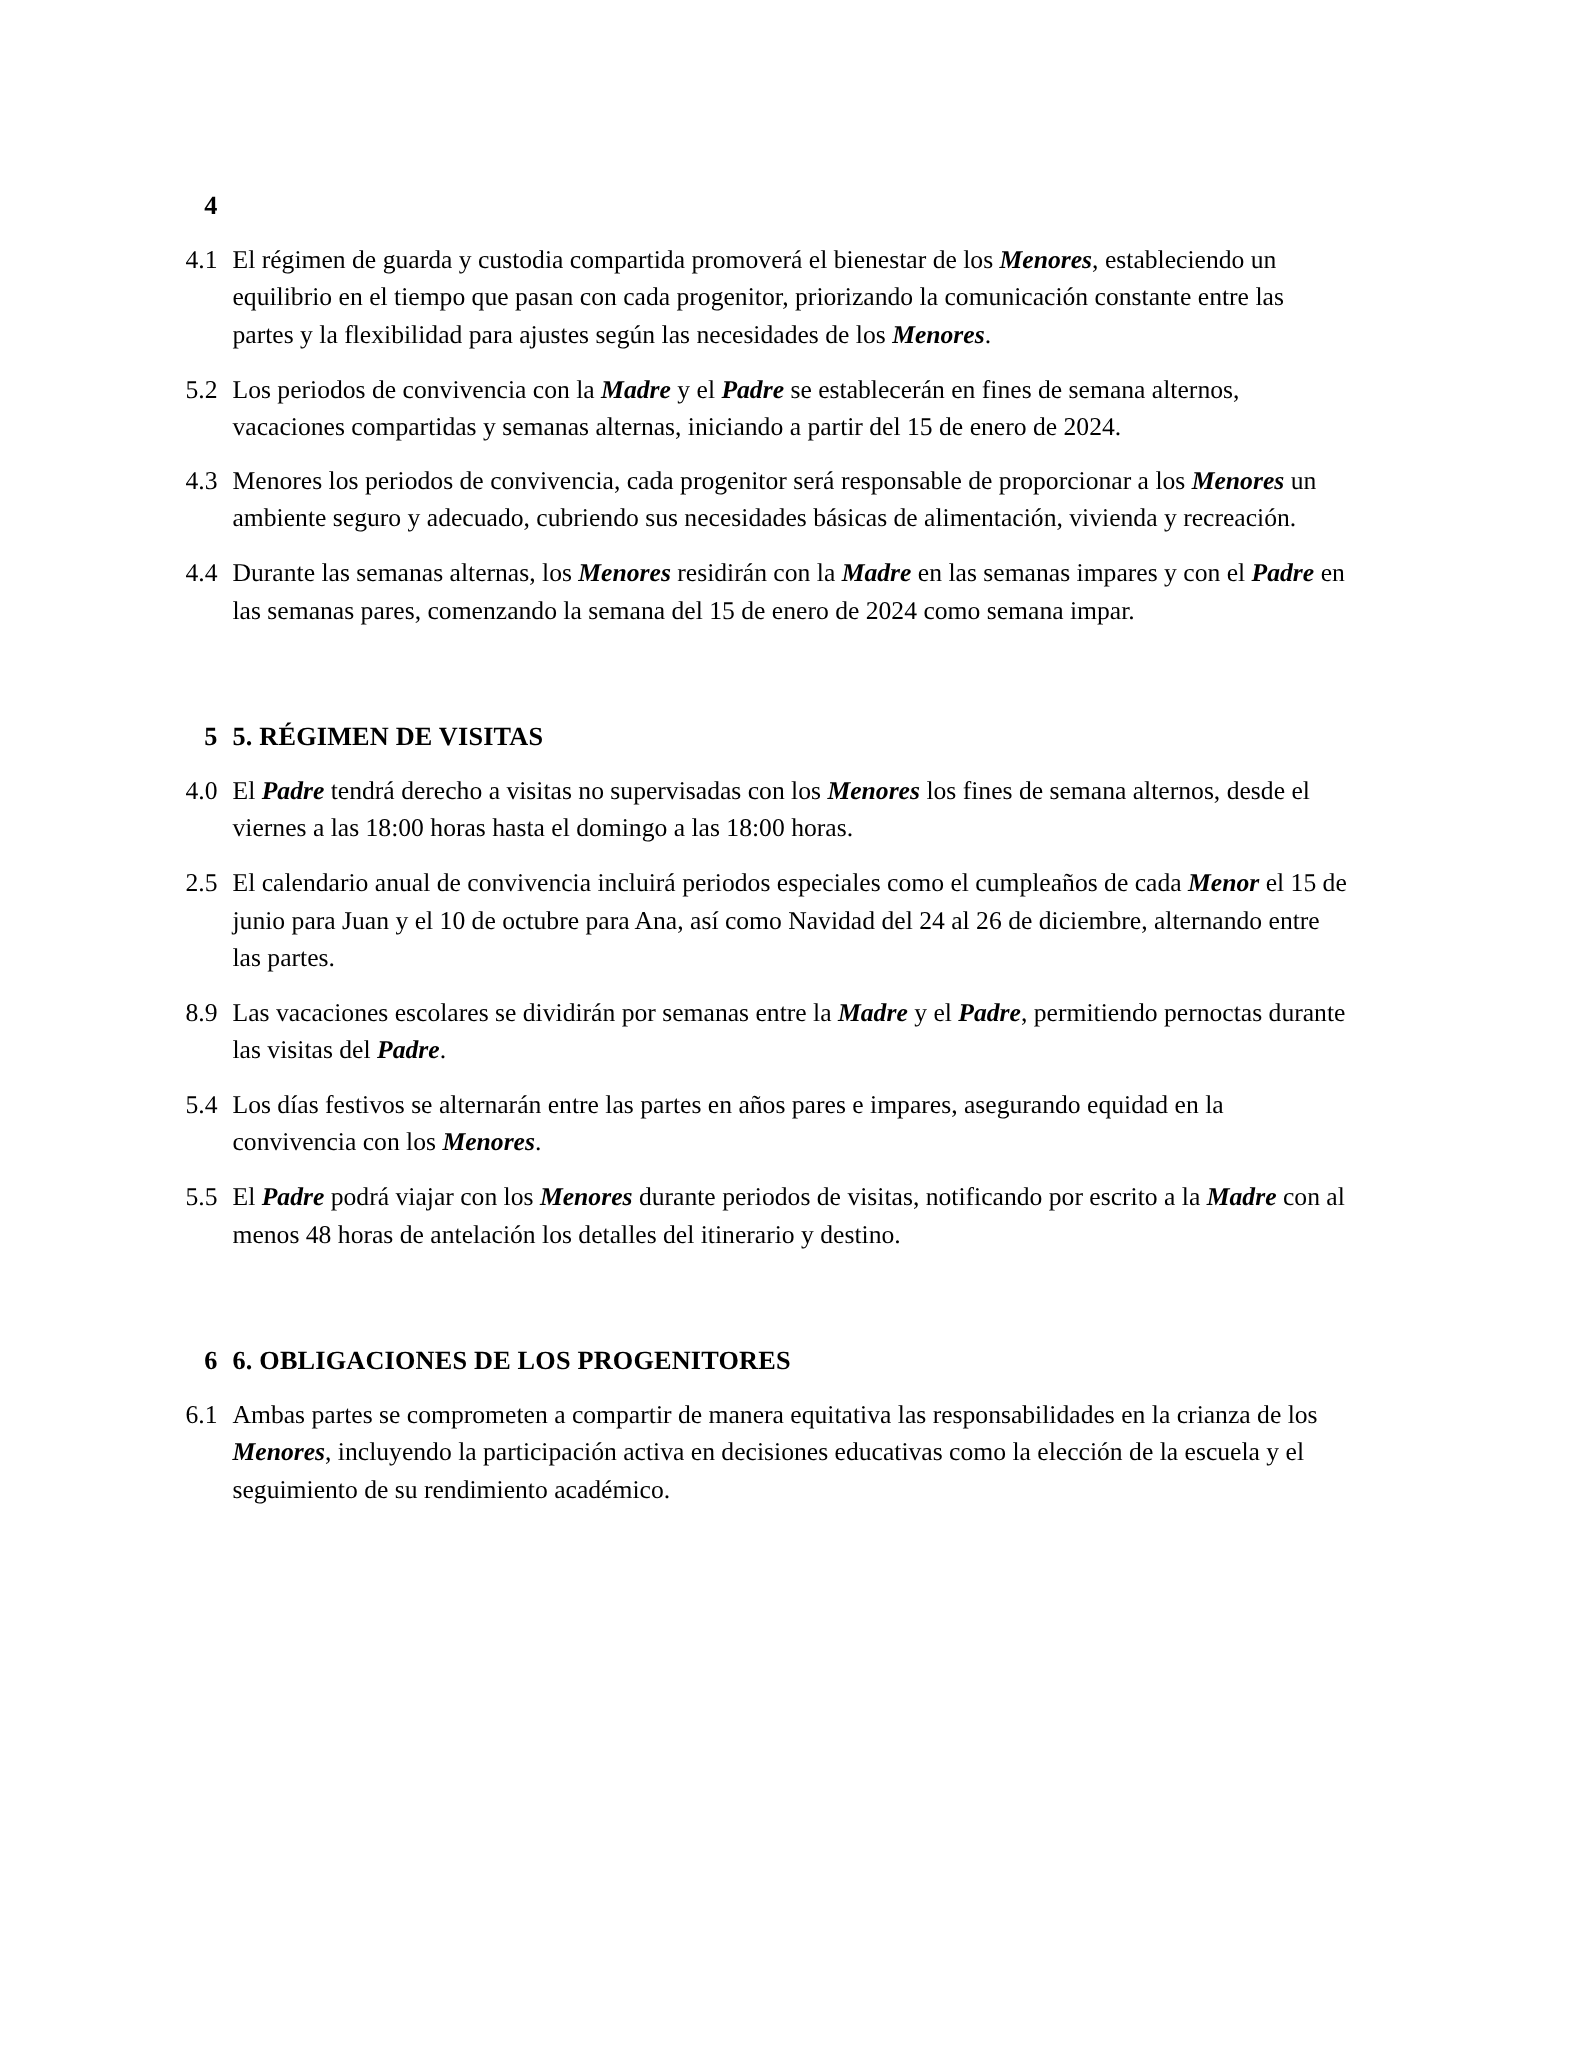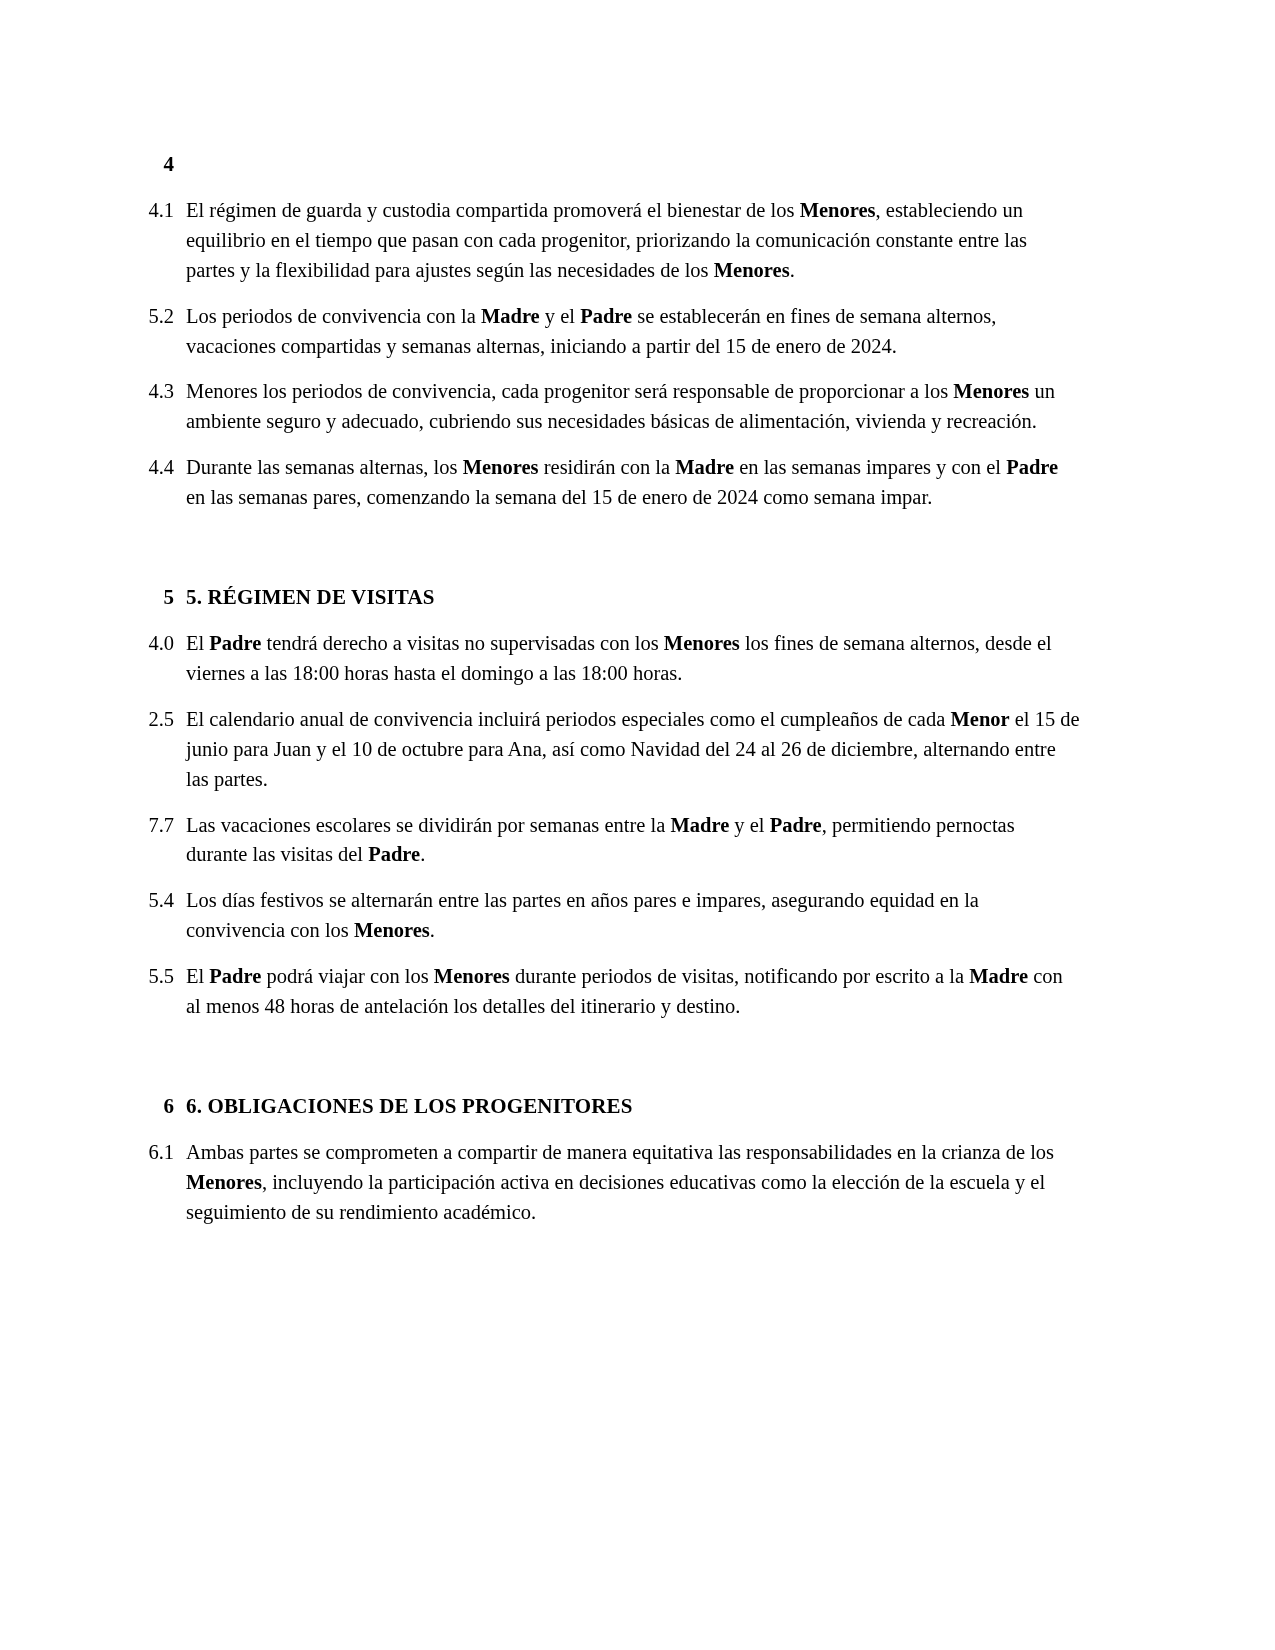--- a/index.html
+++ b/index.html
@@ -47,41 +47,42 @@
     font-size: 21px;
     font-weight: bold;
     line-height: 1.42;
     letter-spacing: 0.15px;
   }
 
   
   .clause {
     display: flex;
     align-items: baseline;
-    margin: 16px 0 14px 0;
+    margin: 0 0 14px 0;
   }
   .clause .num {
     width: 46px;
     min-width: 46px;
     text-align: right;
     padding-right: 12px;
     box-sizing: border-box;
     font-size: 20.5px;
     line-height: 1.46;
     white-space: nowrap;
   }
   .clause .body {
     flex: 1 1 auto;
     font-size: 20.5px;
     line-height: 1.46;
     text-align: left;
     hyphens: none;
   }
   .clause .body b {
     font-weight: bold;
+    font-style: italic;
   }
   .block-gap-lg { height: 56px; }
 </style>
 </head>
 <body>
 
 <div class="page">
   <div class="content">
 
   <div class="section">
@@ -110,21 +111,21 @@
       </div>
       <div class="clause">
         <div class="num">4.0</div>
         <div class="body"><span>El </span><b>Padre</b><span> tendrá derecho a visitas no supervisadas con los </span><b>Menores</b><span> los fines de semana alternos, desde el viernes a las 18:00 horas hasta el domingo a las 18:00 horas.</span></div>
       </div>
       <div class="clause">
         <div class="num">2.5</div>
         <div class="body"><span>El calendario anual de convivencia incluirá periodos especiales como el cumpleaños de cada </span><b>Menor</b><span> el 15 de junio para Juan y el 10 de octubre para Ana, así como Navidad del 24 al 26 de diciembre, alternando entre las partes.</span></div>
       </div>
       <div class="clause">
-        <div class="num">7.7</div>
+        <div class="num">8.9</div>
         <div class="body"><span>Las vacaciones escolares se dividirán por semanas entre la </span><b>Madre</b><span> y el </span><b>Padre</b><span>, permitiendo pernoctas durante las visitas del </span><b>Padre</b><span>.</span></div>
       </div>
       <div class="clause">
         <div class="num">5.4</div>
         <div class="body"><span>Los días festivos se alternarán entre las partes en años pares e impares, asegurando equidad en la convivencia con los </span><b>Menores</b><span>.</span></div>
       </div>
       <div class="clause">
         <div class="num">5.5</div>
         <div class="body"><span>El </span><b>Padre</b><span> podrá viajar con los </span><b>Menores</b><span> durante periodos de visitas, notificando por escrito a la </span><b>Madre</b><span> con al menos 48 horas de antelación los detalles del itinerario y destino.</span></div>
       </div>

